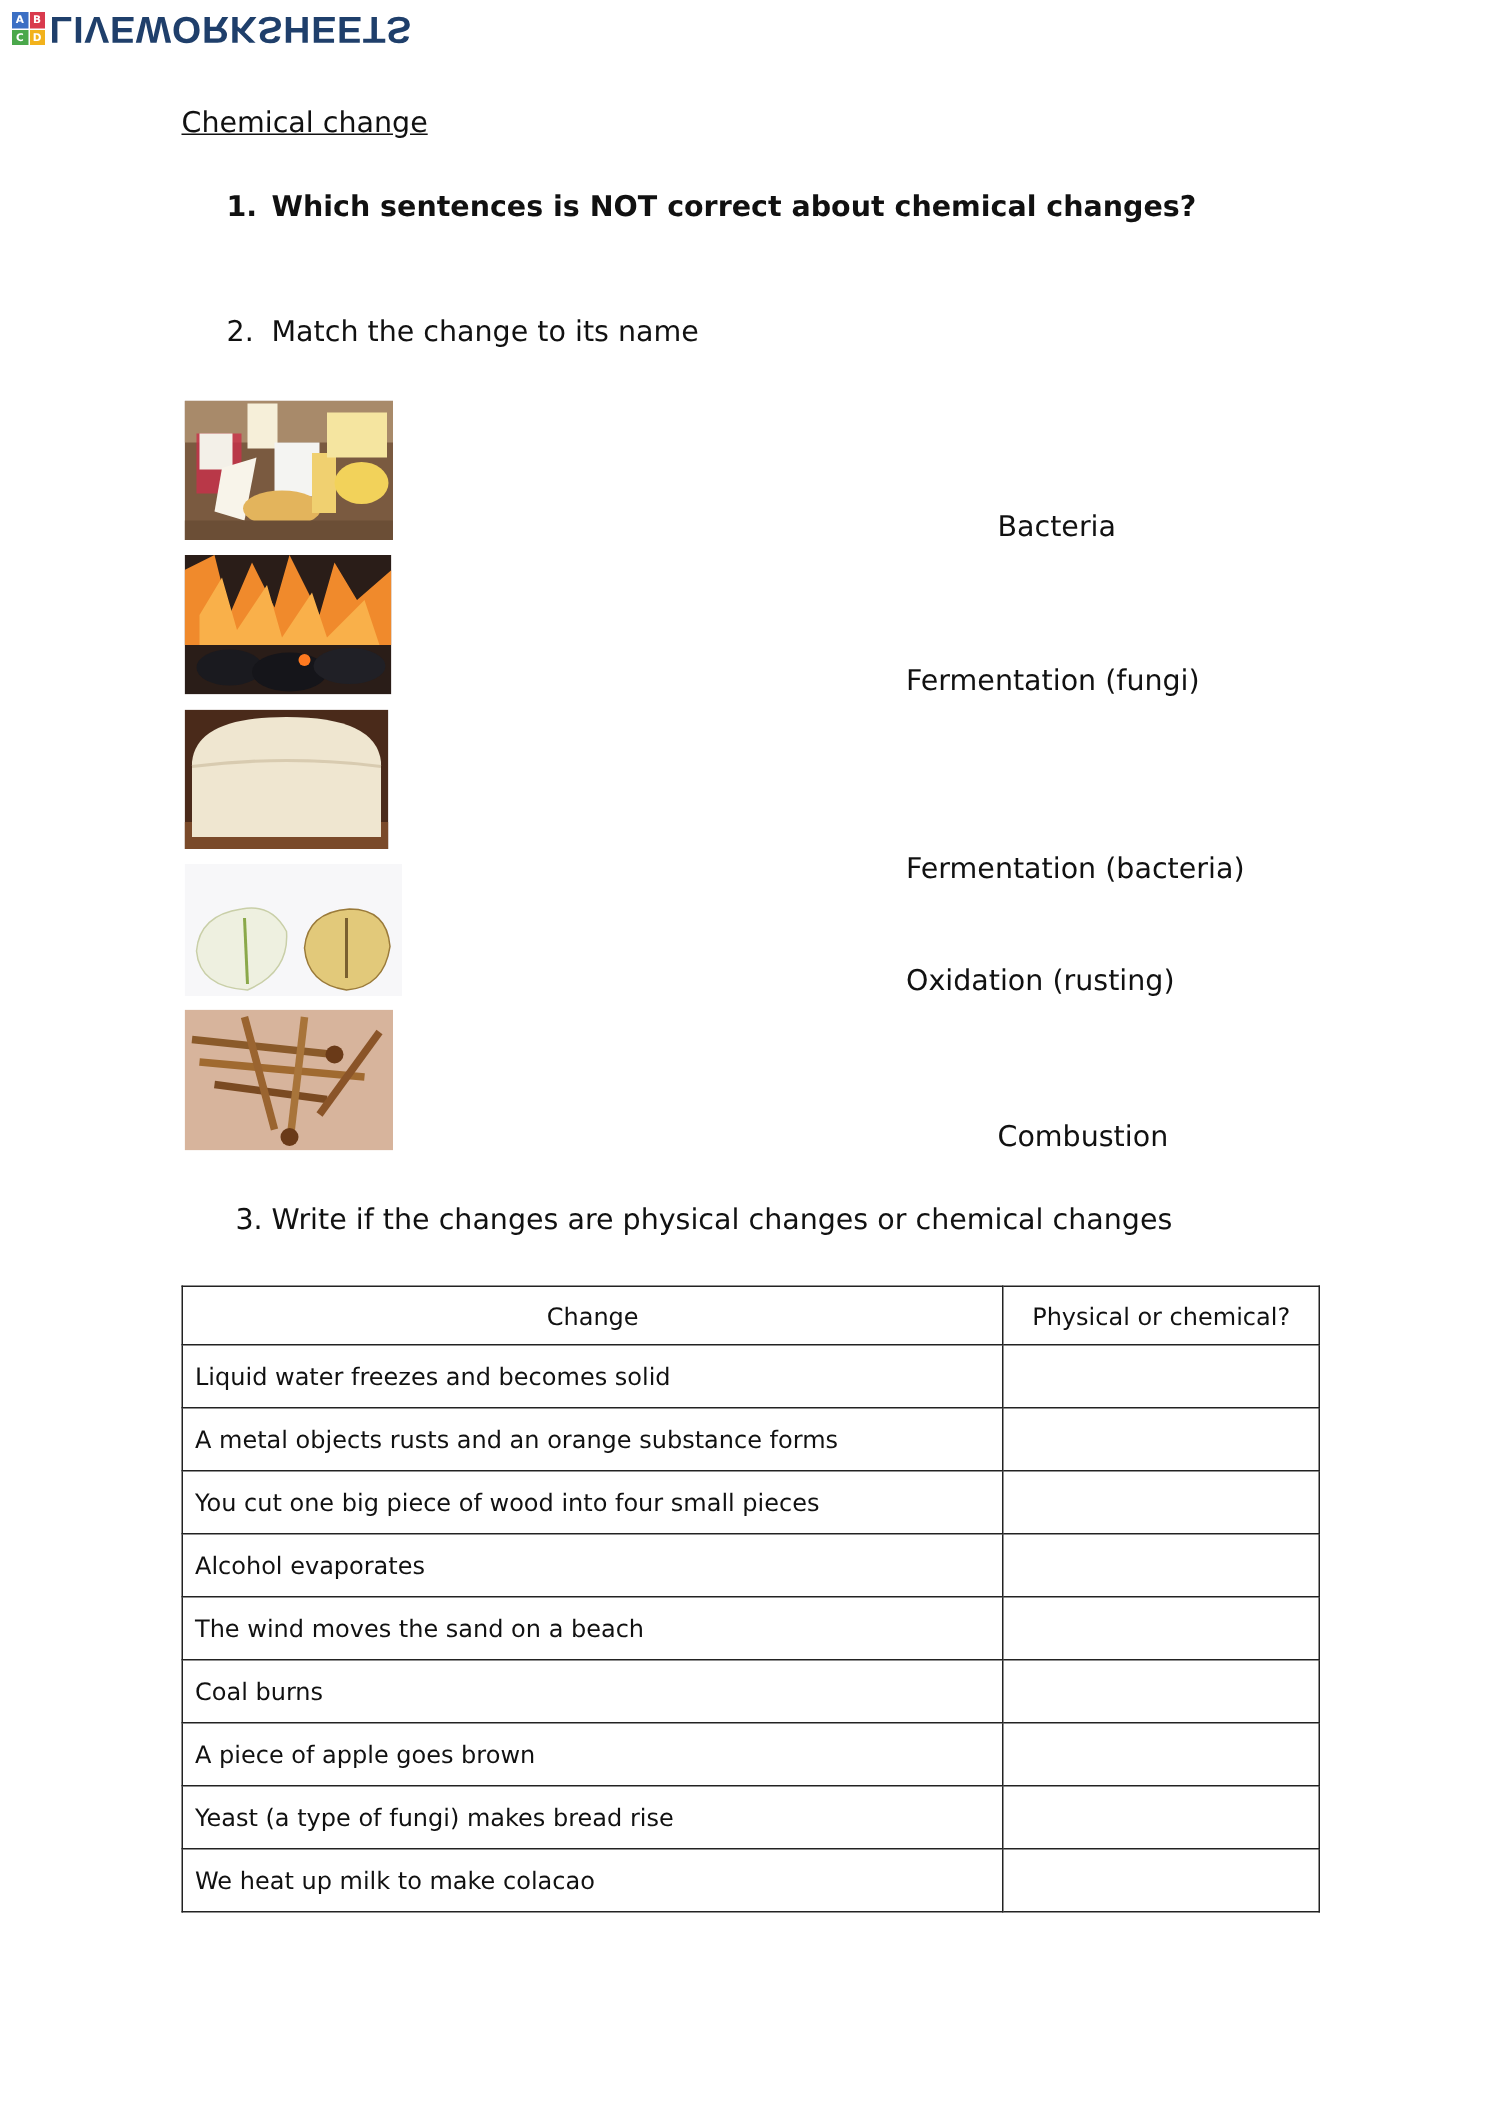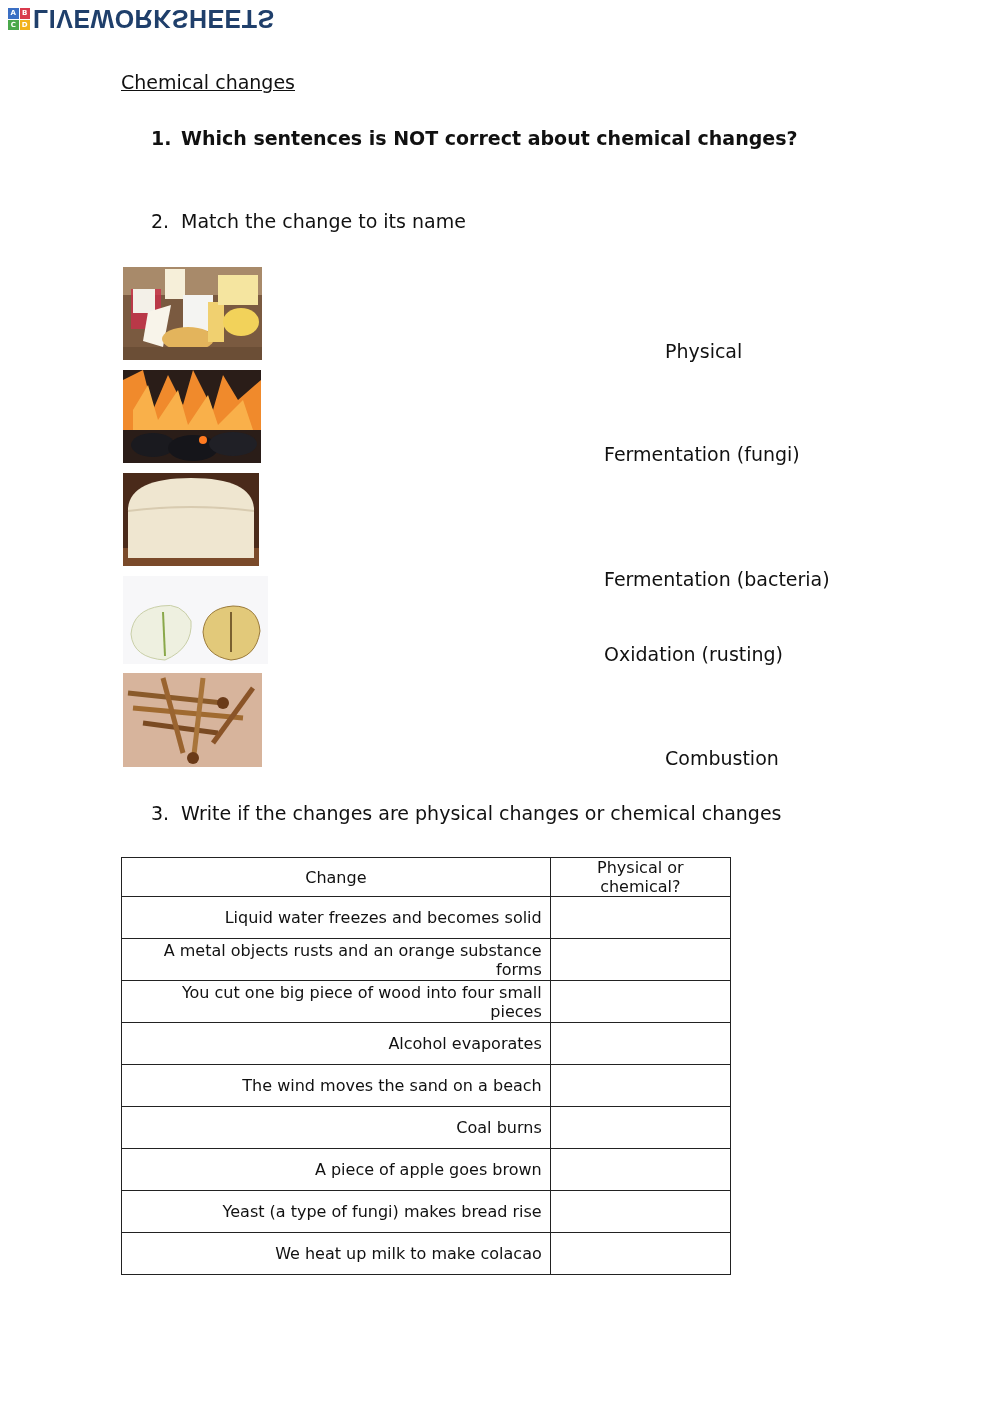--- a/index.html
+++ b/index.html
@@ -15,42 +15,42 @@
     color: #1f3f6b; letter-spacing: 0.5px; transform: scaleY(-1) scaleX(1); display: inline-block;
     line-height: 26px;
   }
   .title { position: absolute; left: 121px; top: 71px; font-size: 19px; text-decoration: underline; }
   .q { position: absolute; font-size: 19px; }
   .q .num { display: inline-block; width: 30px; }
   .img { position: absolute; overflow: hidden; }
   .lbl { position: absolute; font-size: 19px; }
 
   table.grid {
-    position: absolute; left: 121px; top: 857px; width: 610px; border-collapse: collapse;
+    position: absolute; left: 121px; top: 857px; width: 759px; border-collapse: collapse;
     font-size: 16px;
   }
   table.grid th, table.grid td { border: 1.5px solid #222; height: 41px; padding: 0 8px; }
   table.grid th { font-weight: normal; height: 38px; text-align: center; }
-  table.grid td.c1 { width: 531px; text-align: right; }
+  table.grid td.c1 { width: 531px; text-align: left; }
   table.grid td.c2 { width: 194px; }
 </style>
 </head>
 <body>
 
 <div class="logo">
   <div class="logo-icon">
     <span style="background:#3b6fc4">A</span>
     <span style="background:#d93a4d">B</span>
     <span style="background:#4aa84b">C</span>
     <span style="background:#f2b21c">D</span>
   </div>
   <span class="logo-text">LIVEWORKSHEETS</span>
 </div>
 
-<div class="title">Chemical changes</div>
+<div class="title">Chemical change</div>
 
 <div class="q" style="left:151px; top:127px;font-weight:bold;">
   <span class="num">1.</span><span>Which sentences is NOT correct about chemical changes?</span>
 </div>
 
 <div class="q" style="left:151px; top:210px;">
   <span class="num">2.</span><span>Match the change to its name</span>
 </div>
 
 <div class="img" style="left:123px; top:267px; width:139px; height:93px;">
@@ -108,27 +108,27 @@
     <line x1="10" y1="35" x2="120" y2="45" stroke="#a06a30" stroke-width="5"></line>
     <line x1="20" y1="50" x2="95" y2="60" stroke="#7a4a22" stroke-width="5"></line>
     <line x1="40" y1="5" x2="60" y2="80" stroke="#9a6430" stroke-width="5"></line>
     <line x1="80" y1="5" x2="70" y2="90" stroke="#a8743a" stroke-width="5"></line>
     <line x1="130" y1="15" x2="90" y2="70" stroke="#8a5428" stroke-width="5"></line>
     <circle cx="100" cy="30" r="6" fill="#6a3a18"></circle>
     <circle cx="70" cy="85" r="6" fill="#6a3a18"></circle>
   </svg>
 </div>
 
-<div class="lbl" style="left:665px; top:340px;">Physical</div>
+<div class="lbl" style="left:665px; top:340px;">Bacteria</div>
 <div class="lbl" style="left:604px; top:443px;">Fermentation (fungi)</div>
 <div class="lbl" style="left:604px; top:568px;">Fermentation (bacteria)</div>
 <div class="lbl" style="left:604px; top:643px;">Oxidation (rusting)</div>
 <div class="lbl" style="left:665px; top:747px;">Combustion</div>
 
-<div class="q" style="left:151px; top:802px;">
+<div class="q" style="left:151px; top:802px;text-align:center;">
   <span class="num">3.</span><span>Write if the changes are physical changes or chemical changes</span>
 </div>
 
 <table class="grid">
   <thead>
     <tr>
       <th>Change</th>
       <th>Physical or chemical?</th>
     </tr>
   </thead>

